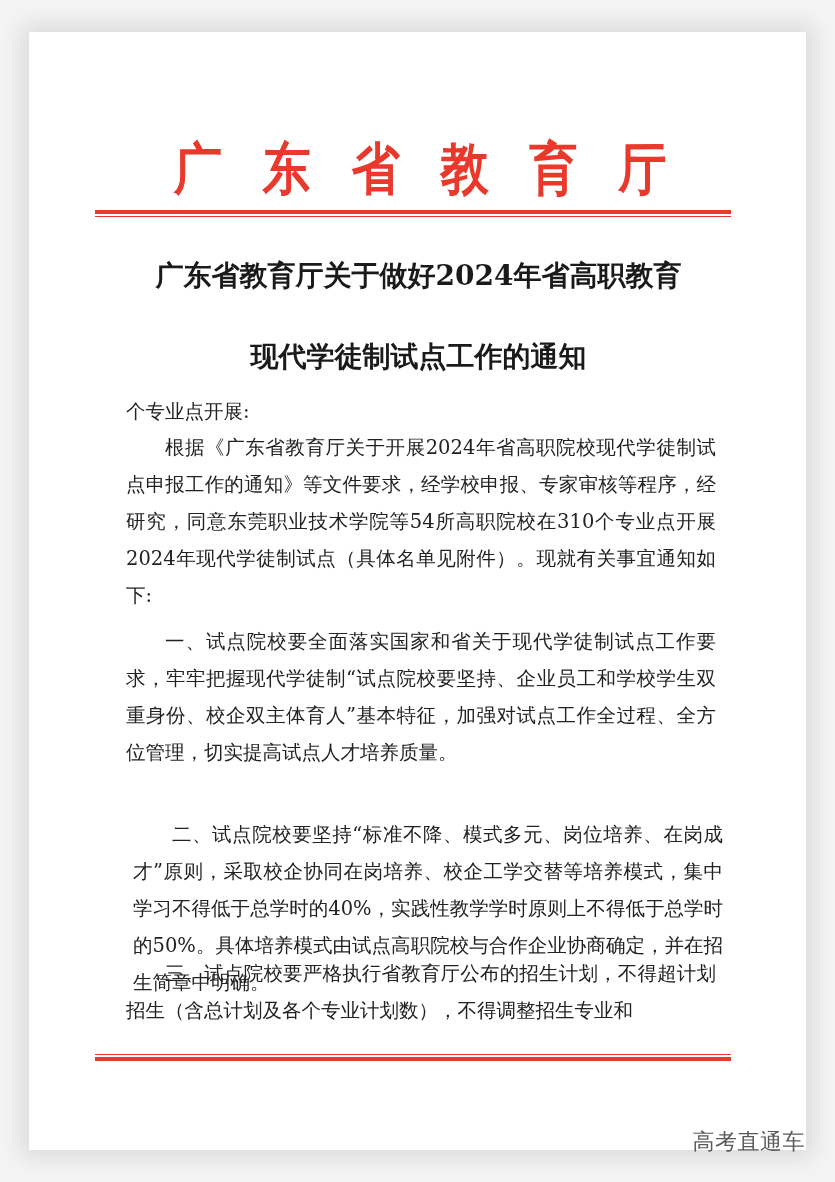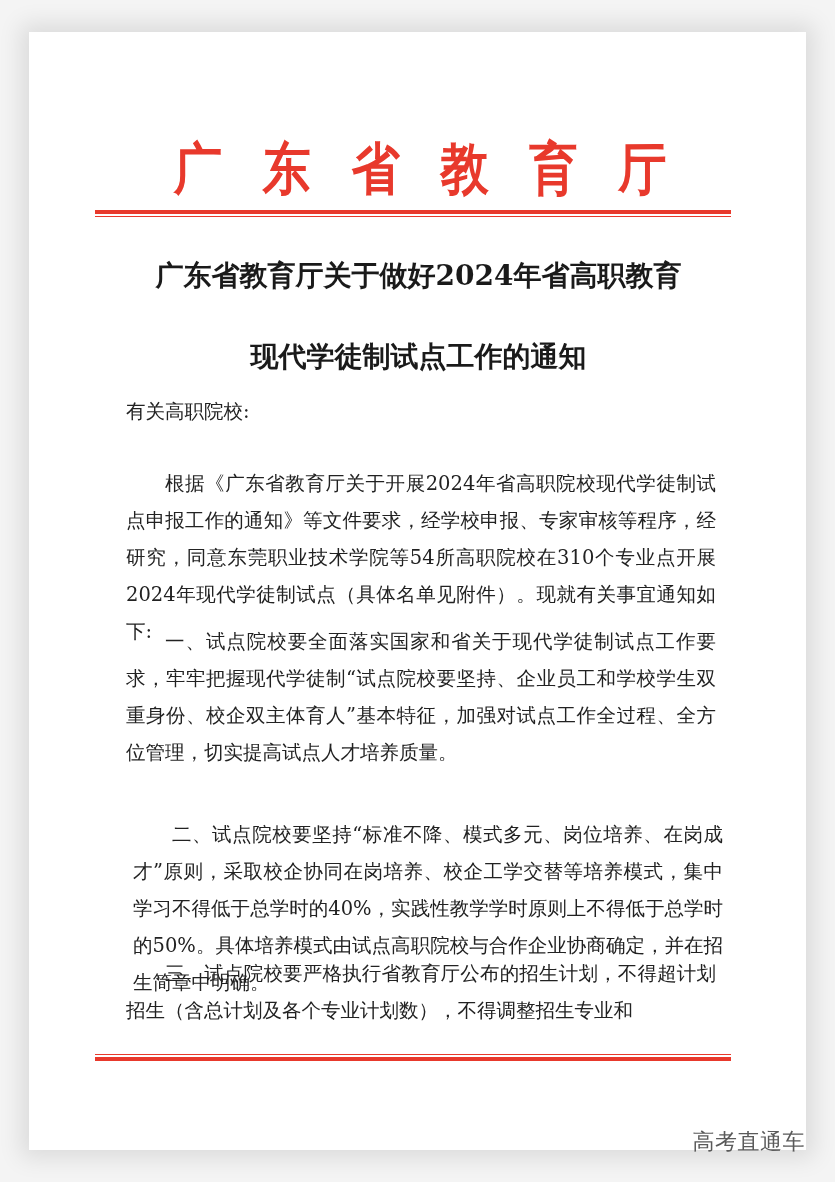--- a/index.html
+++ b/index.html
@@ -37,21 +37,21 @@
   .title-2 { top:310px;margin-top:28px; }
 
   .body-text {
     position:absolute; left:126px; width:590px;
     font-size:19.5px; color:#222; line-height:37px;
     text-align:justify; text-align-last:left;
     font-family:"DejaVu Serif","Liberation Serif",serif;
   }
   .salutation { top:393px; }
   .para { text-indent:2em; }
-  .p1 { top:429px;margin-top:36px; }
+  .p1 { top:429px; }
   .p2 { top:623px; }
   .p3 { top:816px;margin-left:7px; }
   .p4 { top:955px; }
 
   .watermark {
     position:absolute; right:30px; top:1127px;
     font-family:"DejaVu Sans","Liberation Sans",sans-serif;
     font-size:22px; color:#5a5a5a; letter-spacing:0.5px;
   }
 </style>
@@ -68,21 +68,21 @@
   <span>育</span>
   <span>厅</span>
 </div>
 
 <div class="rule rule-top-thick"></div>
 <div class="rule rule-top-thin"></div>
 
 <div class="title title-1">广东省教育厅关于做好2024年省高职教育</div>
 <div class="title title-2">现代学徒制试点工作的通知</div>
 
-<div class="body-text salutation">有关高职院校:</div>
+<div class="body-text salutation">个专业点开展:</div>
 <div class="body-text para p1">根据《广东省教育厅关于开展2024年省高职院校现代学徒制试点申报工作的通知》等文件要求，经学校申报、专家审核等程序，经研究，同意东莞职业技术学院等54所高职院校在310个专业点开展2024年现代学徒制试点（具体名单见附件）。现就有关事宜通知如下:</div>
 <div class="body-text para p2">一、试点院校要全面落实国家和省关于现代学徒制试点工作要求，牢牢把握现代学徒制“试点院校要坚持、企业员工和学校学生双重身份、校企双主体育人”基本特征，加强对试点工作全过程、全方位管理，切实提高试点人才培养质量。</div>
 <div class="body-text para p3">二、试点院校要坚持“标准不降、模式多元、岗位培养、在岗成才”原则，采取校企协同在岗培养、校企工学交替等培养模式，集中学习不得低于总学时的40%，实践性教学学时原则上不得低于总学时的50%。具体培养模式由试点高职院校与合作企业协商确定，并在招生简章中明确。</div>
 <div class="body-text para p4">三、试点院校要严格执行省教育厅公布的招生计划，不得超计划招生（含总计划及各个专业计划数），不得调整招生专业和</div>
 
 <div class="rule rule-bot-thin"></div>
 <div class="rule rule-bot-thick"></div>
 
 <div class="watermark">高考直通车</div>
 

